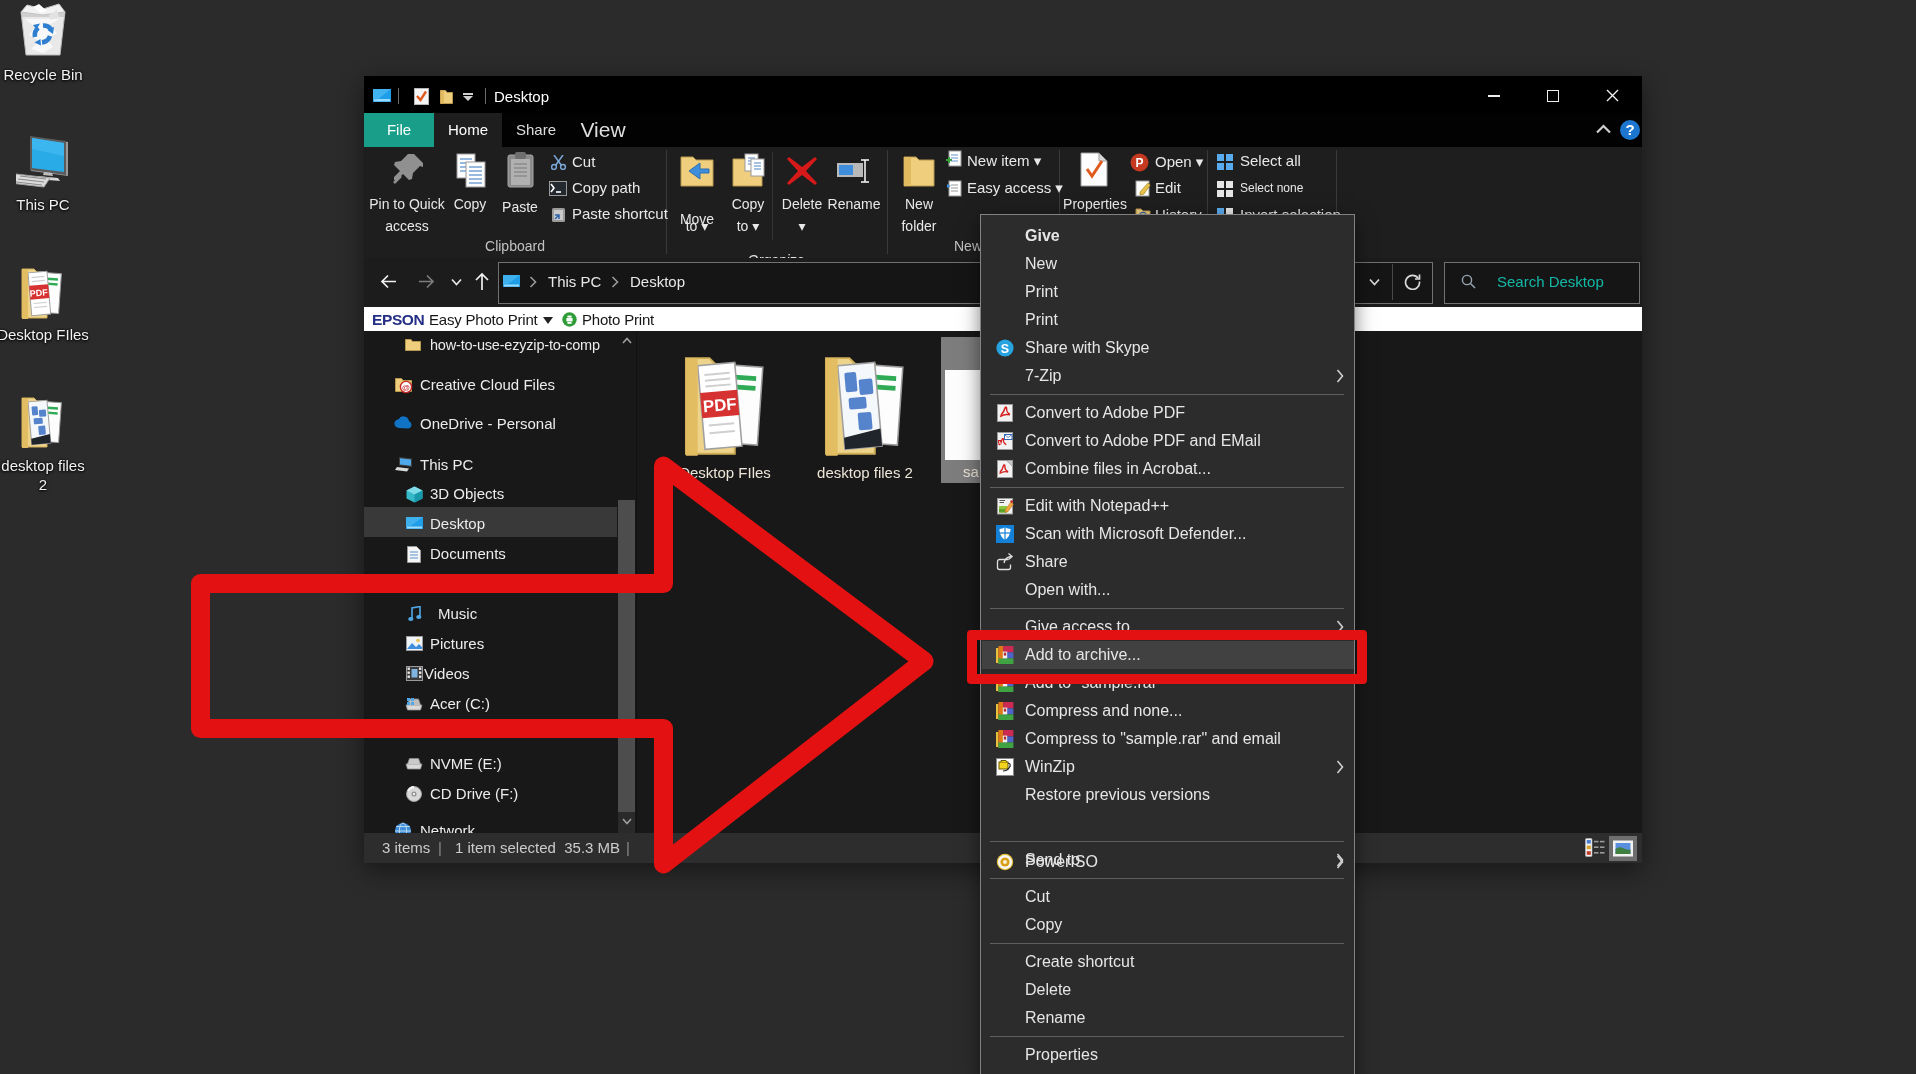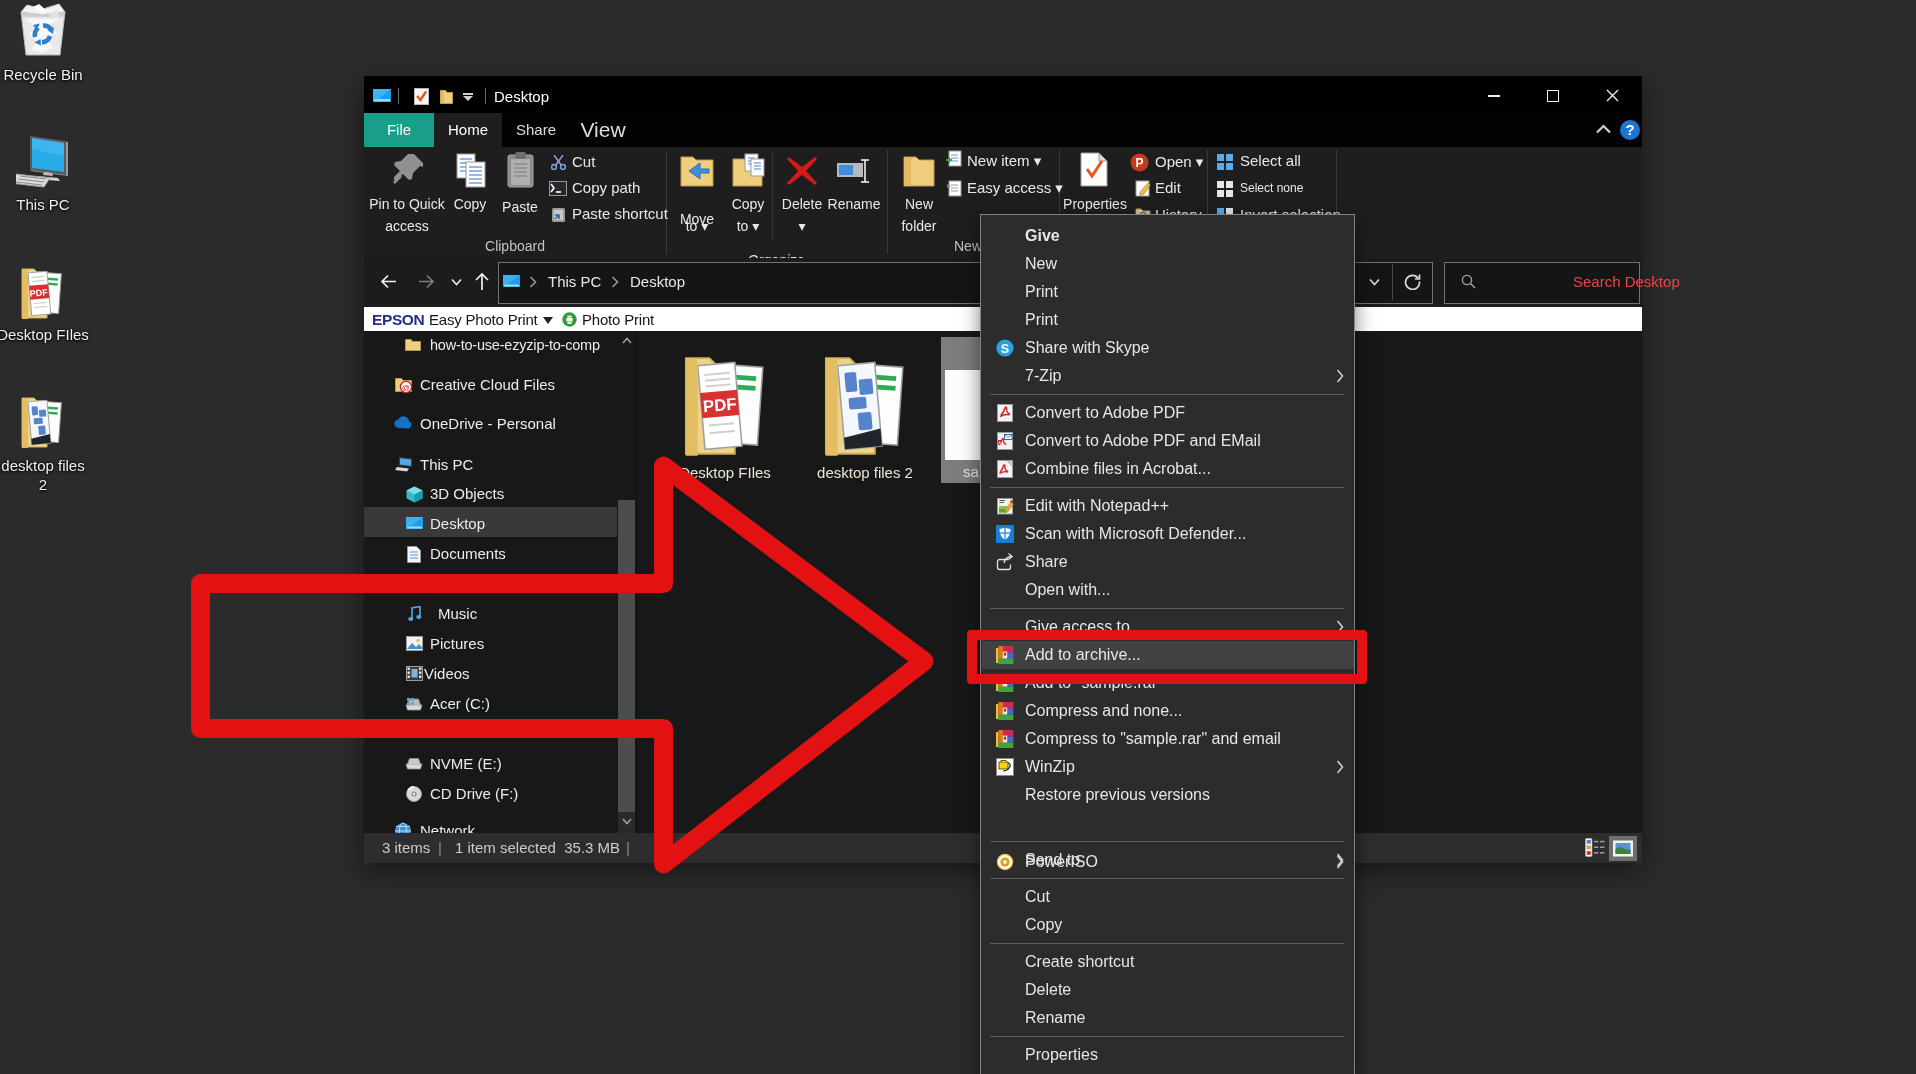--- a/index.html
+++ b/index.html
@@ -369,21 +369,21 @@
 <svg class="a" style="left:1404px;top:273px" width="17" height="17" viewBox="0 0 17 17">
     <path d="M14.2 5.2 A7 7 0 1 0 15.5 8.5" stroke="#d8d8d8" stroke-width="1.7" fill="none"></path>
     <path d="M15.5 1.5 v4.5 h-4.5" fill="none" stroke="#d8d8d8" stroke-width="1.7"></path>
   </svg>
 
 <div class="a" style="left:1444px;top:262px;width:194px;height:40px;background:#151515;border:1px solid #727272;"></div>
 <svg class="a" style="left:1461px;top:274px" width="15" height="15" viewBox="0 0 15 15">
     <circle cx="6" cy="6" r="4.6" stroke="#9aa7b2" stroke-width="1.4" fill="none"></circle>
     <line x1="9.5" y1="9.5" x2="14" y2="14" stroke="#9aa7b2" stroke-width="1.4"></line>
   </svg>
-<div class="t" style="left:1573px;top:271px;color:#ef4444;">Search Desktop</div>
+<div class="t" style="left:1497px;top:271px;color:#14b8a6;">Search Desktop</div>
 
 <div class="a" style="left:364px;top:307px;width:1278px;height:24px;background:#ffffff;"></div>
 <div class="a" style="left:372px;top:310px;color:#232e84;font-weight:bold;font-size:15.5px;line-height:19px;letter-spacing:-.4px;">EPSON</div>
 <div class="a" style="left:429px;top:309px;color:#151515;font-size:15px;line-height:21px;letter-spacing:-.2px;">Easy Photo Print</div>
 <div class="a" style="left:543px;top:317px;width:0;height:0;border-left:5.5px solid transparent;border-right:5.5px solid transparent;border-top:7px solid #222;"></div>
 <svg class="a" style="left:562px;top:312px" width="15" height="15" viewBox="0 0 15 15">
     <circle cx="7.5" cy="7.5" r="7.2" fill="#2e9c37"></circle>
     <rect x="4.4" y="6" width="6.2" height="3.4" fill="#fff"></rect>
     <rect x="5.4" y="3.6" width="4.2" height="2" fill="#fff"></rect>
     <rect x="5.4" y="9.8" width="4.2" height="2" fill="#fff"></rect>

